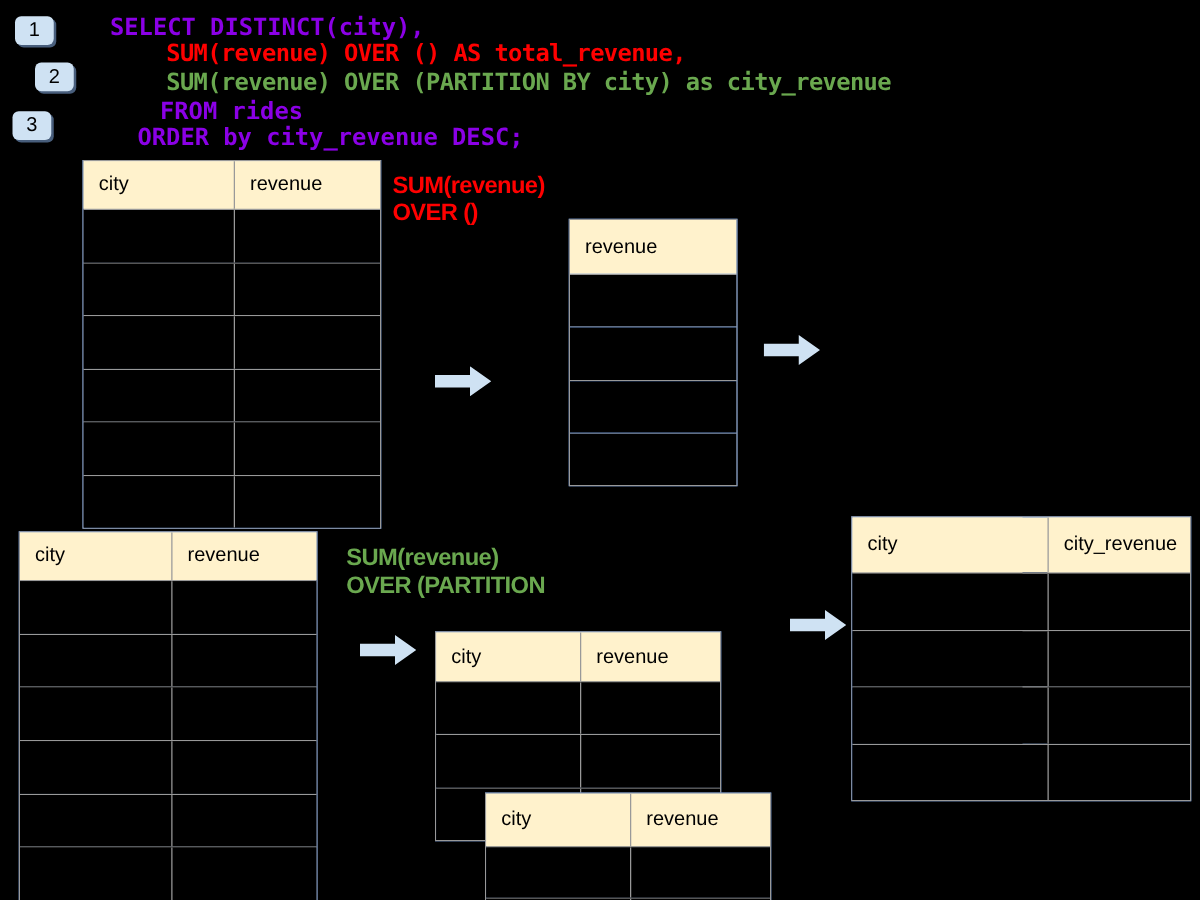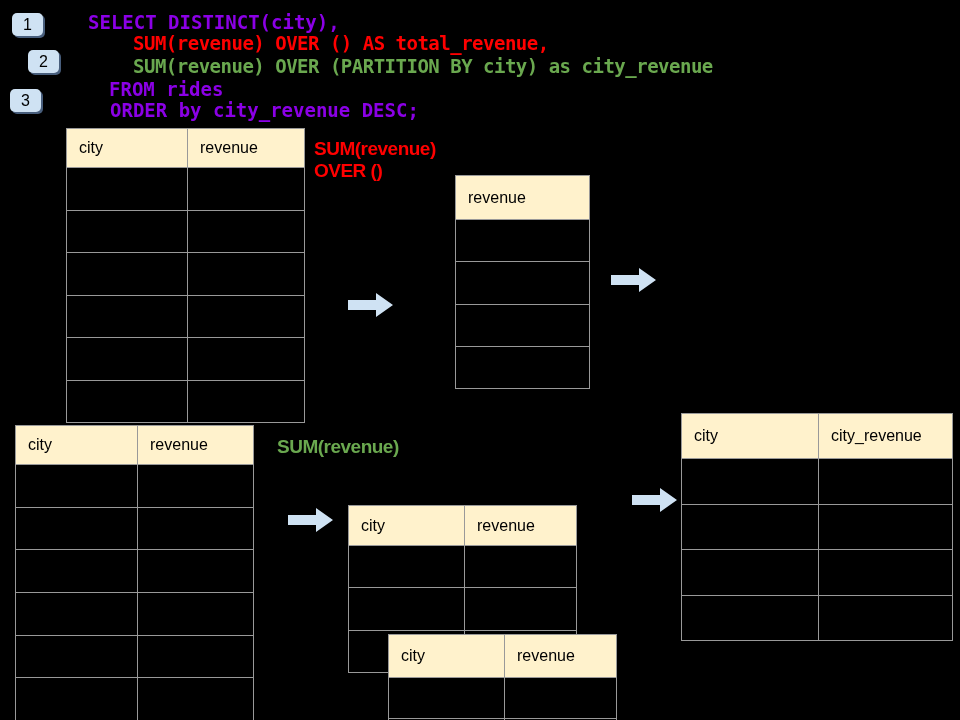--- a/index.html
+++ b/index.html
@@ -14,21 +14,21 @@
     font-weight:bold;
   }
   .fs15{font-size:19px;line-height:20px;}
   .fs19{font-size:19px;line-height:22px;letter-spacing:-0.5px;}
   .purple{color:#8B00E6;}
   .red{color:#FF0000;}
   .green{color:#6AA84F;}
   .l1{left:88px;top:12px;}
   .l2{left:133px;top:32px;}
   .l3{left:133px;top:55px;}
-  .l4{left:109px;top:79px;}
+  .l4{left:128px;top:79px;}
   .l5{left:110px;top:100px;}
   .side-note{
     position:absolute;left:752px;top:32px;
     font-family:"DejaVu Sans Mono","Liberation Mono",monospace;
     font-weight:bold;font-size:14px;line-height:21px;white-space:pre;
   }
   
   .anno{
     position:absolute;font-family:Liberation Sans, sans-serif;
     font-weight:bold;font-size:19px;line-height:22px;letter-spacing:-0.5px;white-space:pre;
@@ -70,21 +70,21 @@
   .tD .hrow{height:39px;} .tD .brow{height:41.3px;}
   .tD .hcell:nth-child(1),.tD .bcell:nth-child(1){width:115px;}
   .tD .hcell:nth-child(2),.tD .bcell:nth-child(2){flex:1;}
   .tE{left:388px;top:634px;width:229px;z-index:2;}
   .tE .hrow{height:42px;} .tE .brow{height:40px;}
   .tE .hcell:nth-child(1),.tE .bcell:nth-child(1){width:115px;}
   .tE .hcell:nth-child(2),.tE .bcell:nth-child(2){flex:1;}
   .tF{left:681px;top:413px;width:272px;}
   .tF .hrow{height:44px;} .tF .brow{height:44.5px;}
   .tF .hcell:nth-child(1),.tF .bcell:nth-child(1){width:136px;}
-  .tF .hcell:nth-child(2),.tF .bcell:nth-child(2){flex:1;}
+  .tF .hcell:nth-child(2),.tF .bcell:nth-child(2){flex:1;margin-left:20px;}
   
   .arrow{position:absolute;width:45px;height:24px;}
   .arrow polygon{fill:#CFE2F3;}
   .a1{left:348px;top:293px;}
   .a2{left:611px;top:268px;}
   .a3{left:288px;top:508px;}
   .a4{left:632px;top:488px;}
 </style>
 </head>
 <body>
@@ -97,21 +97,21 @@
 
   <pre class="code-line fs15 purple l1">SELECT DISTINCT(city),</pre>
   <pre class="code-line fs19 red l2">SUM(revenue) OVER () AS total_revenue,</pre>
   <pre class="code-line fs19 green l3">SUM(revenue) OVER (PARTITION BY city) as city_revenue</pre>
   <pre class="code-line fs15 purple l4">FROM rides</pre>
   <pre class="code-line fs15 purple l5">ORDER by city_revenue DESC;</pre>
 
 
   <div class="anno red anno-total"><div>SUM(revenue)</div><div>OVER ()</div></div>
 
-  <div class="anno green anno-partition"><div>SUM(revenue)</div></div>
+  <div class="anno green anno-partition"><div>SUM(revenue)</div><div>OVER (PARTITION</div></div>
 
   <div class="tbl tA">
       <div class="hrow">
         <div class="hcell">city</div>
         <div class="hcell">revenue</div>
       </div>
       <div class="brow">
         <div class="bcell"></div>
         <div class="bcell"></div>
       </div>

